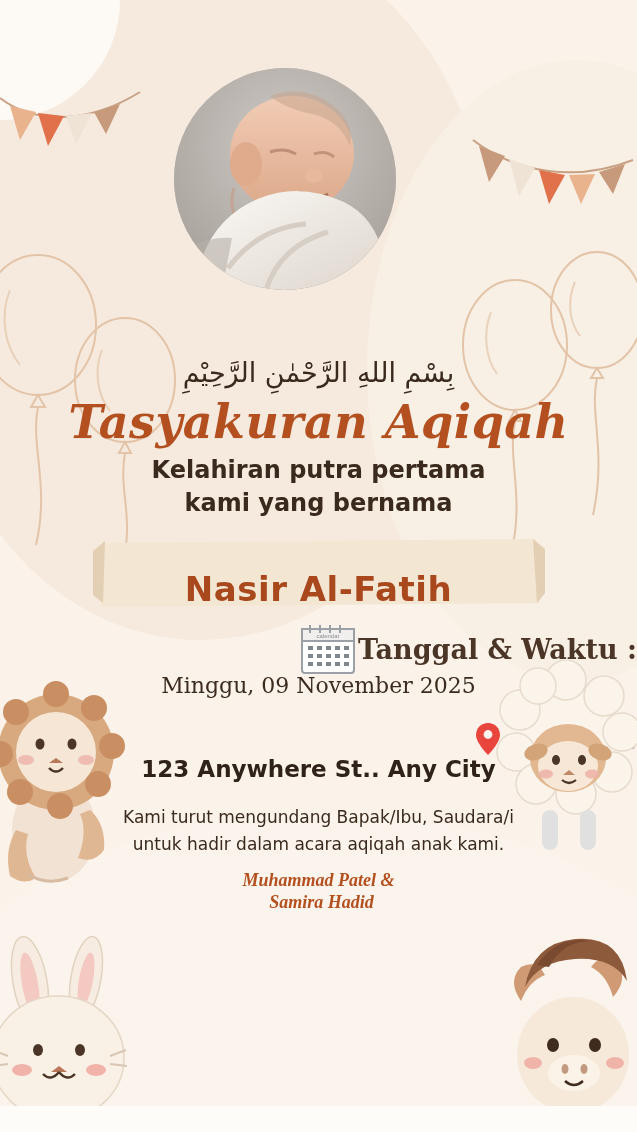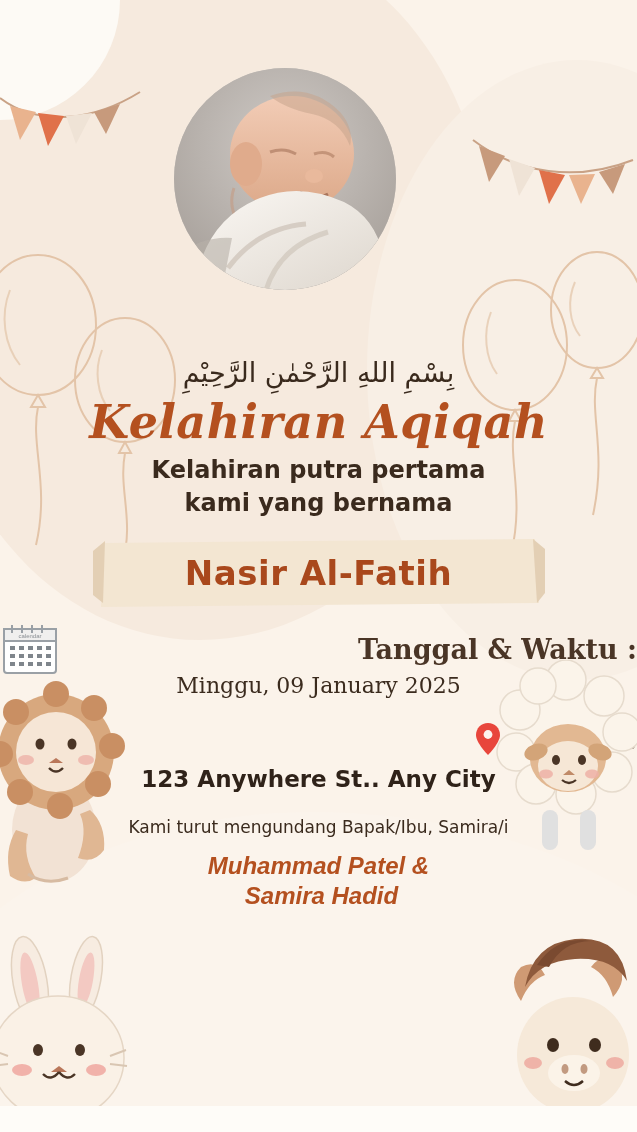--- a/index.html
+++ b/index.html
@@ -128,32 +128,32 @@
     width: 452px;
     height: 72px;
   }
   .ribbon-body {
     position: absolute;
     inset: 0;
   }
   .name {
     position: absolute;
     left: 0; right: 0;
-    top: 16px;
+    top: 32px;
     font-family: "DejaVu Sans", sans-serif;
     font-weight: bold;
     font-size: 34px;
     color: #a9481c;
     letter-spacing: 0.5px;
   }
 
   .info-row {
     display: flex;
     align-items: center;
-    justify-content: space-between;
+    justify-content: flex-end;
     margin-top: 14px;
   }
   .cal-icon { width: 60px; height: 52px; display: block; }
   .pin-icon { width: 26px; height: 34px; display: block; }
   .info-head {
     font-family: "DejaVu Serif", serif;
     font-weight: bold;
     font-size: 27px;
     color: #4a3526;
   }
@@ -168,42 +168,41 @@
     align-items: center;
     justify-content: flex-end;
     gap: 18px;
     margin-top: 24px;
   }
   .loc-value {
     font-family: "DejaVu Sans", sans-serif;
     font-weight: bold;
     font-size: 23px;
     color: #2f2219;
-    margin-top: 10px;
   }
   .invite {
     font-family: "DejaVu Sans", sans-serif;
     font-size: 17px;
     color: #3a2a1d;
     line-height: 1.6;
     margin-top: 22px;
   }
   .closing {
     font-family: "DejaVu Sans", sans-serif;
     font-weight: bold;
     font-size: 23px;
     color: #332419;
     margin-top: 30px;
     letter-spacing: 0.4px;
   }
   .parents {
-    font-family: Liberation Sans, sans-serif;
+    font-family: Liberation Serif, serif;
     font-style: italic;
     font-weight: bold;
-    font-size: 24px;
+    font-size: 18px;
     color: #b4501f;
     line-height: 1.25;
     margin-top: 10px;
   }
 </style>
 </head>
 <body>
 
 <div class="canvas">
 
@@ -285,21 +284,21 @@
       <path d="M54 200 q30 -40 78 -44" stroke="#cfc6bb" stroke-width="5" fill="none" opacity="0.8"></path>
       <path d="M92 222 q14 -44 62 -58" stroke="#cfc6bb" stroke-width="5" fill="none" opacity="0.7"></path>
       <path d="M0 190 q26 -22 58 -20 l-10 52 h-48z" fill="#b8b1a9" opacity="0.6"></path>
     </svg>
   </div>
 
   <div class="content">
 
     <div class="bismillah">بِسْمِ اللهِ الرَّحْمٰنِ الرَّحِيْمِ</div>
 
-    <div class="title">Kelahiran Aqiqah</div>
+    <div class="title">Tasyakuran Aqiqah</div>
 
     <div class="subtitle">Kelahiran putra pertama</div>
     <div class="subtitle" style="margin-top:0;">kami yang bernama</div>
 
     <div class="ribbon">
       <svg class="ribbon-body" viewBox="0 0 452 72" preserveAspectRatio="none">
         <path d="M10 6 L442 2 L446 66 L8 70 Z" fill="#f3e6d2"></path>
         <path d="M0 14 L12 4 L10 66 L0 58 Z" fill="#e3cfb4"></path>
         <path d="M452 12 L440 2 L444 66 L452 56 Z" fill="#e3cfb4"></path>
       </svg>
@@ -326,33 +325,34 @@
             <rect x="19" y="39" width="5" height="4"></rect>
           <rect x="28" y="39" width="5" height="4"></rect>
             <rect x="37" y="39" width="5" height="4"></rect>
           <rect x="46" y="39" width="5" height="4"></rect>
         </g>
         <path d="M12 2 l0 8 M22 2 l0 8 M32 2 l0 8 M42 2 l0 8" stroke="#9aa0a6" stroke-width="2"></path>
       </svg>
       <div class="info-head">Tanggal &amp; Waktu :</div>
     </div>
 
-    <div class="info-value">Minggu, 09 January 2025</div>
+    <div class="info-value">Minggu, 09 November 2025</div>
 
     <div class="loc-row">
       <svg class="pin-icon" viewBox="0 0 26 34">
         <path d="M13 1 C6 1 1 6.5 1 13 C1 21 13 33 13 33 C13 33 25 21 25 13 C25 6.5 20 1 13 1 Z" fill="#e8463c"></path>
         <circle cx="13" cy="12.5" r="4.4" fill="#fdf3ee"></circle>
       </svg>
       <div class="info-head">Lokasi :</div>
     </div>
 
     <div class="loc-value">123 Anywhere St.. Any City</div>
 
-    <div class="invite">Kami turut mengundang Bapak/Ibu, Samira/i</div>
+    <div class="invite">Kami turut mengundang Bapak/Ibu, Saudara/i</div>
+    <div class="invite" style="margin-top:0;">untuk hadir dalam acara aqiqah anak kami.</div>
 
     <div class="parents">Muhammad Patel &amp;</div>
     <div class="parents" style="margin-top:0;margin-left:6px;">Samira Hadid</div>
   </div>
 
   <svg class="deco" style="left:-6px; top:680px;" width="135" height="215" viewBox="0 0 135 215">
     <g>
       <ellipse cx="60" cy="150" rx="42" ry="52" fill="#f2e2d4"></ellipse>
       <path d="M22 150 q-12 20 -6 46 q14 10 26 2 q-14 -22 -8 -44z" fill="#e0b793"></path>
       <path d="M96 130 q16 14 14 40 q-10 14 -26 8 q10 -26 2 -44z" fill="#e0b793"></path>

